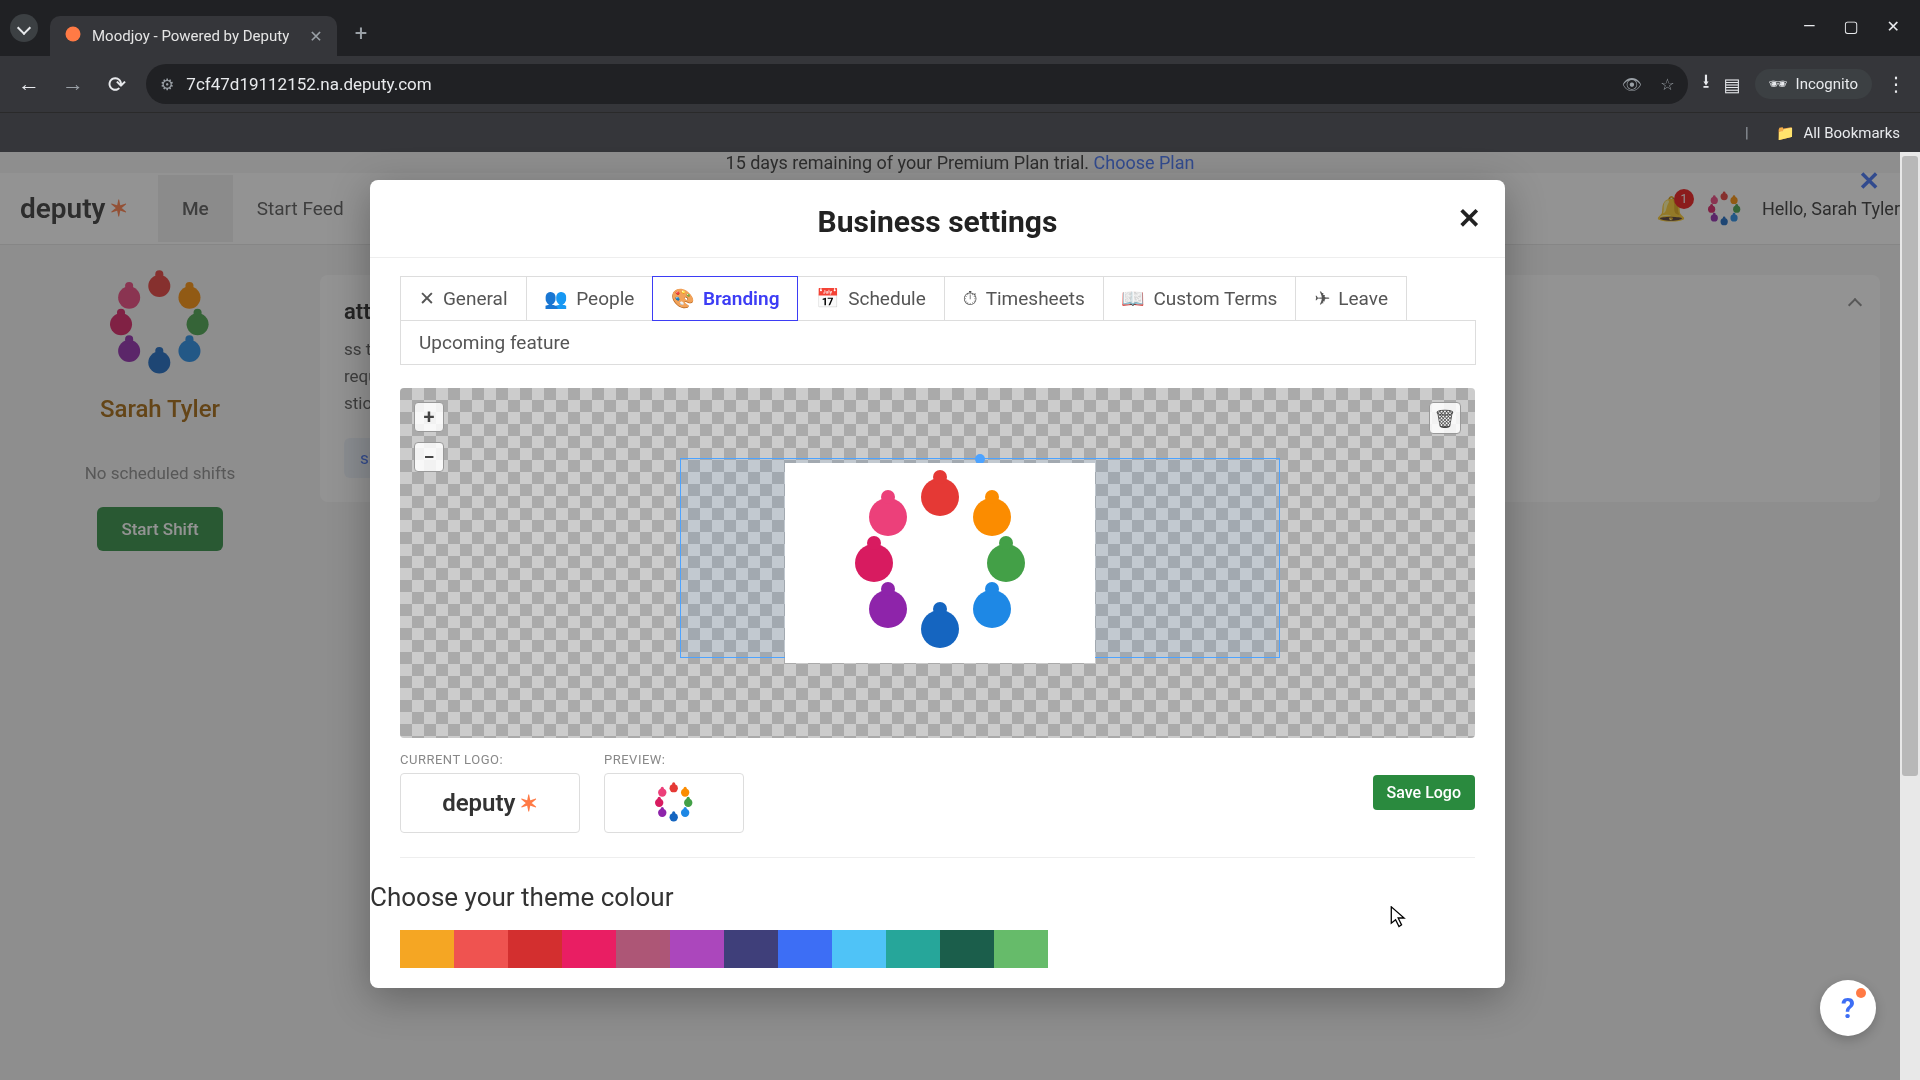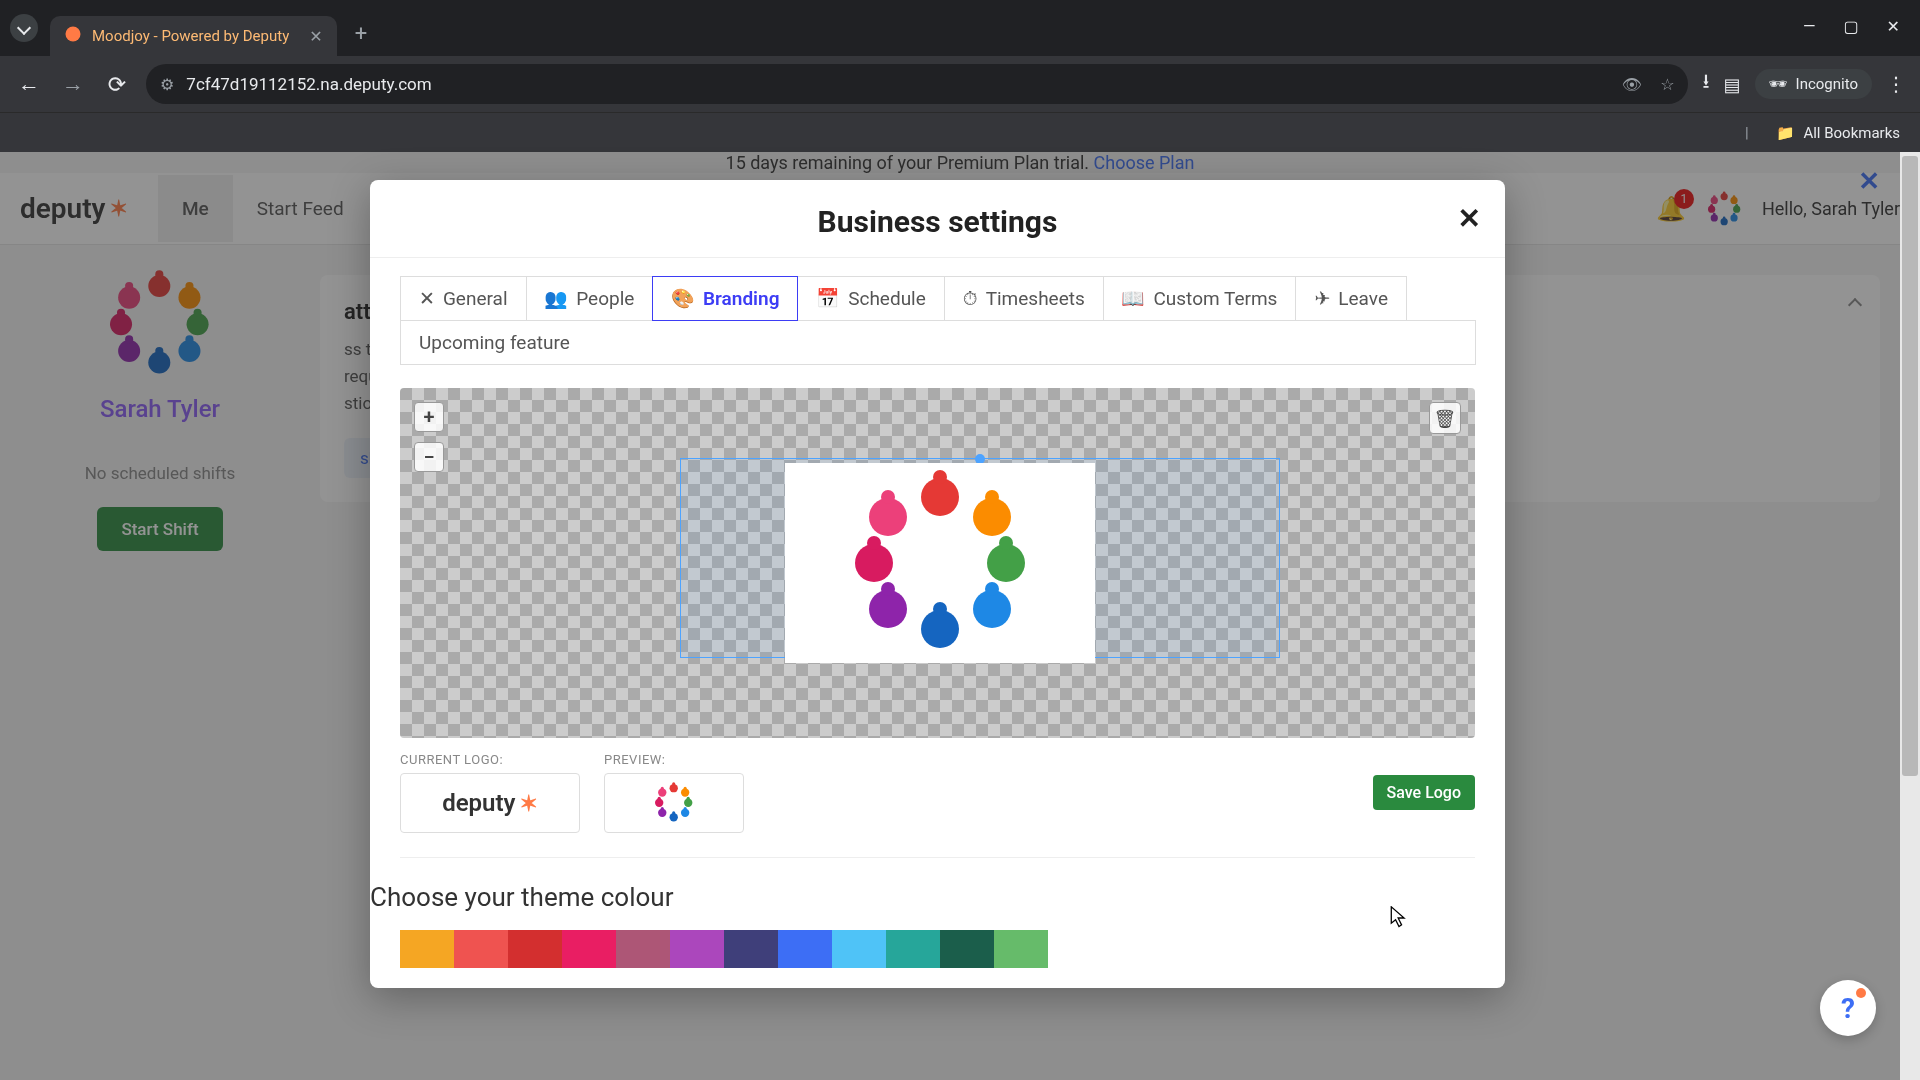--- a/index.html
+++ b/index.html
@@ -3,21 +3,21 @@
 <meta charset="utf-8">
 <style>
 * { margin: 0; padding: 0; box-sizing: border-box; font-family: -apple-system, BlinkMacSystemFont, "Segoe UI", Roboto, sans-serif; }
 body { width: 1920px; height: 1080px; overflow: hidden; background: #2a2a2a; position: relative; }
 
 
 .browser-top { background: #202124; height: 56px; display: flex; align-items: center; padding: 0 10px; }
 .tab-dropdown { width: 28px; height: 28px; border-radius: 50%; background: #3c4043; display: flex; align-items: center; justify-content: center; margin-right: 12px; }
 .tab { background: #35363a; height: 40px; border-radius: 10px 10px 0 0; display: flex; align-items: center; padding: 0 14px; gap: 10px; margin-top: 16px; max-width: 320px; }
 .tab-icon { width: 18px; height: 18px; }
-.tab-title { color: #fdba74; font-size: 15px; white-space: nowrap; overflow: hidden; text-overflow: ellipsis; }
+.tab-title { color: #e5e5e5; font-size: 15px; white-space: nowrap; overflow: hidden; text-overflow: ellipsis; }
 .tab-close { color: #9aa0a6; font-size: 16px; margin-left: 10px; }
 .new-tab { color: #9aa0a6; font-size: 22px; margin-left: 18px; margin-top: 10px; }
 .window-controls { margin-left: auto; display: flex; gap: 28px; color: #e8eaed; font-size: 16px; margin-top: -4px; padding-right: 10px; }
 
 .browser-bar { background: #35363a; height: 56px; display: flex; align-items: center; padding: 0 14px; gap: 14px; }
 .nav-btn { color: #9aa0a6; font-size: 22px; width: 30px; text-align: center; }
 .nav-btn.enabled { color: #e8eaed; }
 .url-bar { flex: 1; background: #202124; border-radius: 24px; height: 40px; display: flex; align-items: center; padding: 0 14px; gap: 12px; color: #e8eaed; }
 .url-text { font-size: 17px; color: #e8eaed; }
 .bar-right { margin-left: auto; display: flex; gap: 18px; align-items: center; }
@@ -38,21 +38,21 @@
 .nav-tab.active { background: #eee; font-weight: 500; }
 .topbar-right { margin-left: auto; display: flex; align-items: center; gap: 22px; }
 .bell { position: relative; font-size: 24px; color: #333; }
 .bell-badge { position: absolute; top: -6px; right: -8px; background: #e11; color: #fff; border-radius: 50%; width: 20px; height: 20px; font-size: 12px; display: flex; align-items: center; justify-content: center; }
 .avatar-sm { width: 32px; height: 32px; border-radius: 50%; }
 .greeting { font-size: 18px; color: #333; }
 
 .page-body { display: flex; padding: 30px 40px; gap: 40px; }
 .sidebar { width: 240px; text-align: center; }
 .avatar-lg { width: 100px; height: 100px; margin: 0 auto 20px; }
-.username { font-size: 24px; font-weight: 500; color: #8b5cf6; margin-bottom: 14px; }
+.username { font-size: 24px; font-weight: 500; color: #a16207; margin-bottom: 14px; }
 .no-shifts { color: #888; font-size: 17px; margin-bottom: 24px; margin-top: 40px; }
 .start-shift { background: #2a8a3e; color: #fff; border: none; padding: 12px 24px; border-radius: 6px; font-size: 17px; font-weight: 500; }
 
 .main-panel { flex: 1; }
 .att-card { background: #fff; border-radius: 8px; padding: 24px; position: relative; }
 .att-title { font-size: 22px; font-weight: 600; margin-bottom: 12px; color: #222; }
 .att-body { color: #555; font-size: 17px; line-height: 1.6; }
 .att-link { display: inline-block; margin-top: 20px; background: #edf2fb; color: #3d6ef5; padding: 10px 16px; border-radius: 6px; font-size: 17px; }
 .att-chev { position: absolute; right: 20px; top: 20px; color: #888; }
 

